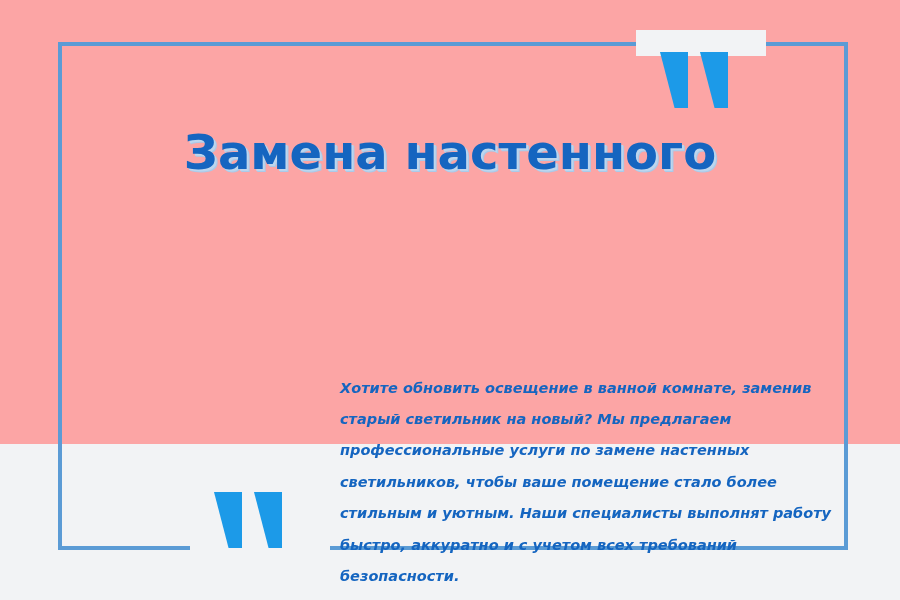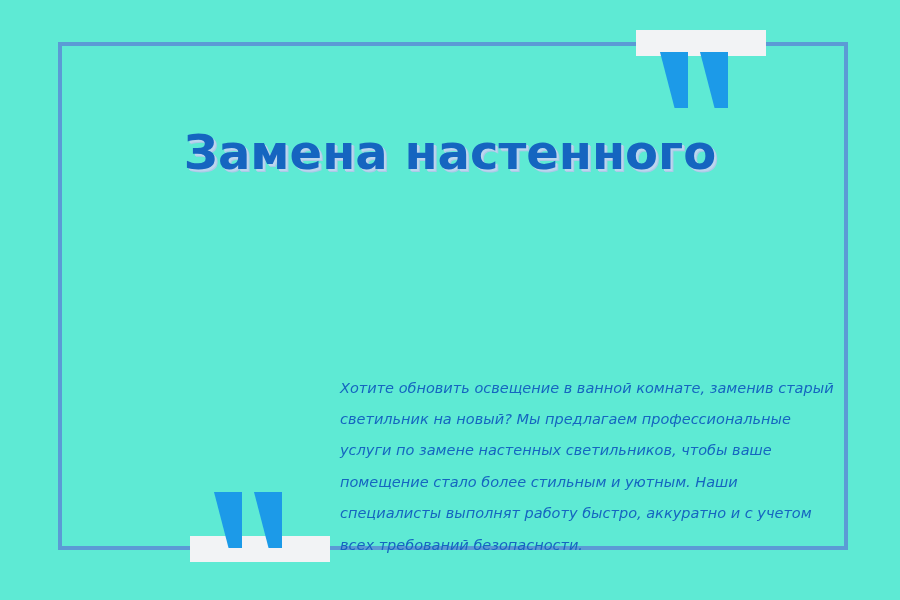--- a/index.html
+++ b/index.html
@@ -10,22 +10,22 @@
     width: 900px;
     height: 600px;
     background: #f2f3f5;
     font-family: "Liberation Sans", sans-serif;
     overflow: hidden;
   }
 
   #slide {
     position: relative;
     width: 900px;
-    height: 600px;
-    background: #5eead4;
+    height: 444px;
+    background: #fca5a5;
   }
 
   
   .frame {
     position: absolute;
     left: 58px;
     top: 42px;
     width: 790px;
     height: 508px;
     box-sizing: border-box;
@@ -93,21 +93,21 @@
   
   .body-wrap {
     position: absolute;
     left: 340px;
     top: 358px;
     width: 502px;
   }
   .body-text {
     font-family: "DejaVu Sans", sans-serif;
     font-style: italic;
-    font-weight: 400;
+    font-weight: 700;
     font-size: 14.5px;
     line-height: 2.17;
     color: #1565c0;
     text-align: left;
   }
 </style>
 </head>
 <body>
 
 <div id="slide">

